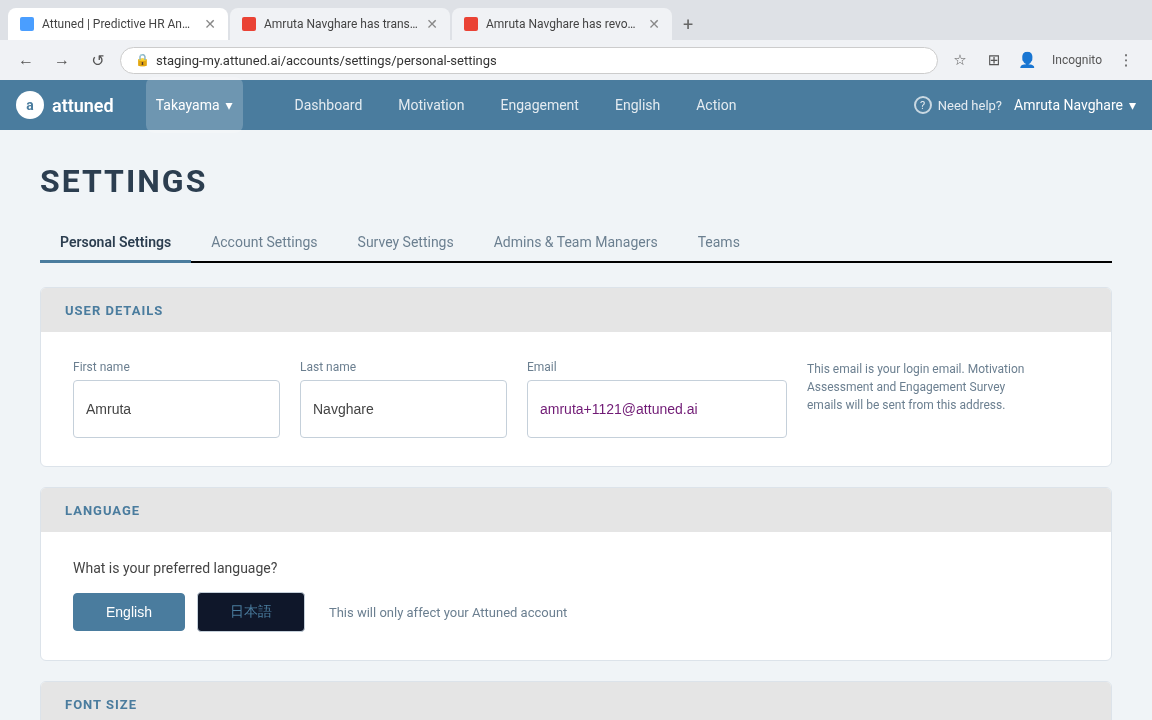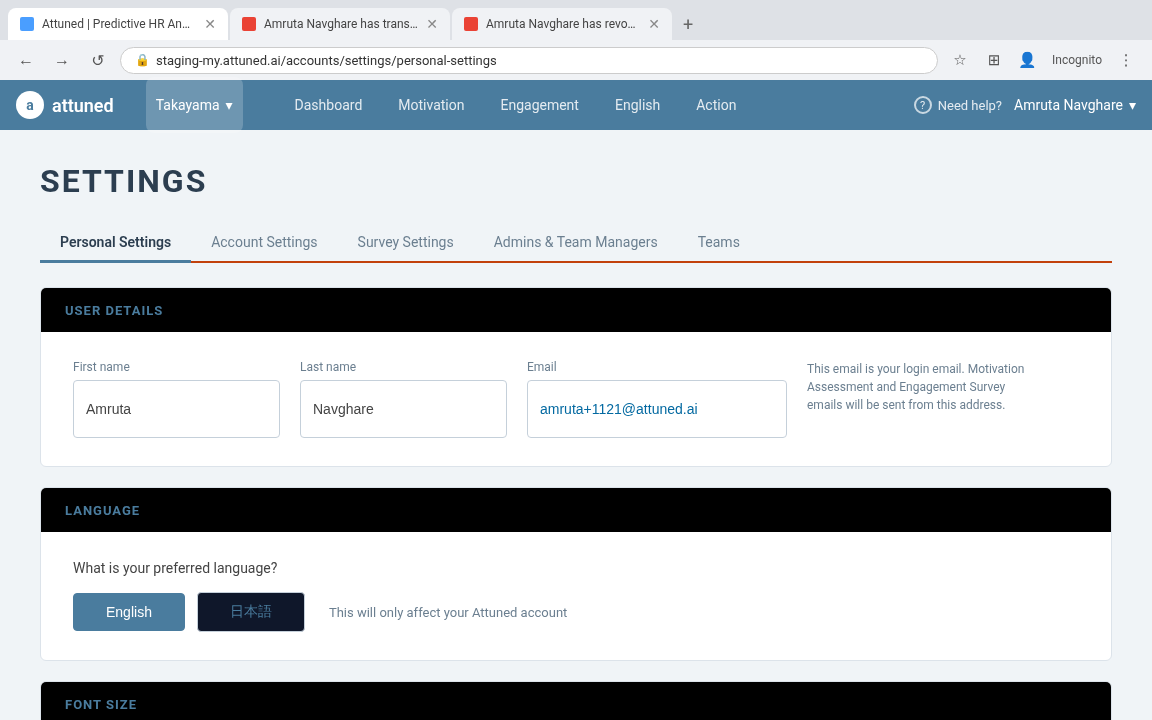--- a/index.html
+++ b/index.html
@@ -34,36 +34,36 @@
     .nav-right { display: flex; align-items: center; gap: 12px; margin-left: auto; }
     .need-help-btn { display: flex; align-items: center; gap: 6px; color: rgba(255,255,255,0.85); font-size: 13px; cursor: pointer; }
     .help-icon { width: 18px; height: 18px; border: 2px solid rgba(255,255,255,0.7); border-radius: 50%; display: flex; align-items: center; justify-content: center; font-size: 11px; color: rgba(255,255,255,0.85); }
     .user-menu { display: flex; align-items: center; gap: 6px; color: #fff; cursor: pointer; font-size: 14px; }
 
     
     .main-content { padding: 32px 40px; max-width: 1152px; }
     .page-title { font-size: 32px; font-weight: 700; color: #2c3e50; letter-spacing: 2px; margin-bottom: 24px; text-transform: uppercase; }
 
     
-    .settings-tabs { display: flex; gap: 0; border-bottom: 2px solid #c2410c; margin-bottom: 24px; }
+    .settings-tabs { display: flex; gap: 0; border-bottom: 2px solid #000000; margin-bottom: 24px; }
     .settings-tab { padding: 10px 20px; font-size: 14px; color: #6b7f90; cursor: pointer; border-bottom: 3px solid transparent; margin-bottom: -2px; white-space: nowrap; }
     .settings-tab.active { color: #2c3e50; font-weight: 600; border-bottom-color: #4a7c9e; }
 
     
     .section-card { background: #fff; border-radius: 6px; border: 1px solid #dce3ea; margin-bottom: 20px; overflow: hidden; }
-    .section-header { background: #000000; padding: 14px 24px; }
+    .section-header { background: #e5e5e5; padding: 14px 24px; }
     .section-title { font-size: 13px; font-weight: 700; color: #4a7c9e; letter-spacing: 1px; text-transform: uppercase; }
     .section-body { padding: 28px 32px; }
 
     
     .fields-row { display: flex; align-items: flex-start; gap: 20px; }
     .field-group { display: flex; flex-direction: column; gap: 6px; }
     .field-label { font-size: 12px; color: #6b7f90; }
     .field-input { border: 1px solid #c5d0da; border-radius: 4px; padding: 20px 12px; font-size: 14px; color: #444; background: #fff; min-width: 160px; outline: none; }
-    .field-input.email { min-width: 260px; color: #0369a1; }
+    .field-input.email { min-width: 260px; color: #701a75; }
     .field-hint { font-size: 12px; color: #6b7f90; max-width: 220px; line-height: 1.5; }
 
     
     .language-question { font-size: 14px; color: #444; margin-bottom: 16px; }
     .language-options { display: flex; align-items: center; gap: 12px; }
     .lang-btn { padding: 10px 32px; border-radius: 4px; border: 1px solid #c5d0da; font-size: 14px; cursor: pointer; background: #0f172a; color: #4a7c9e; }
     .lang-btn.active { background: #4a7c9e; color: #fff; border-color: #4a7c9e; }
     .lang-hint { font-size: 13px; color: #6b7f90; margin-left: 12px; }
   </style>
 </head>

